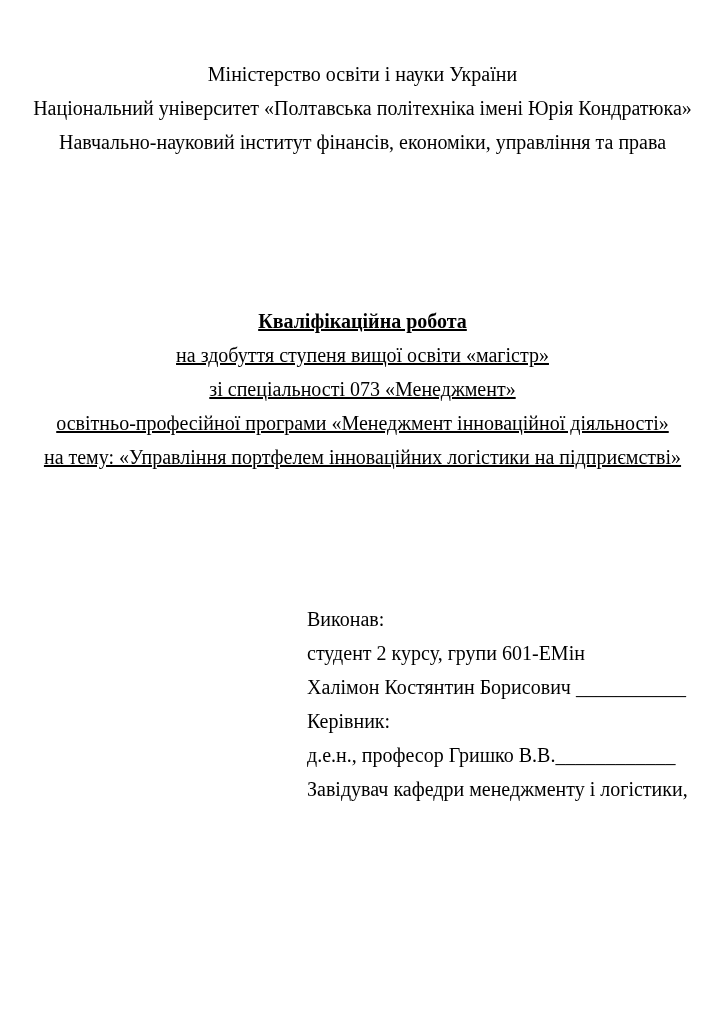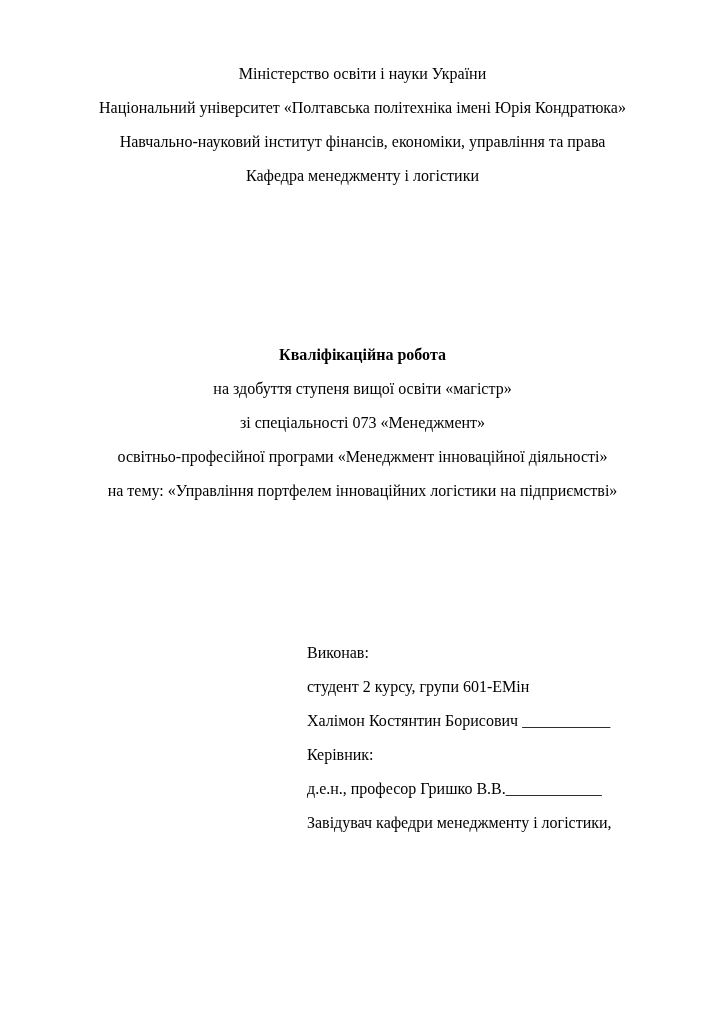--- a/index.html
+++ b/index.html
@@ -8,32 +8,33 @@
     background: #ffffff;
   }
   .page {
     position: relative;
     width: 725px;
     height: 871px;
     margin: 0 auto;
     background: #ffffff;
     color: #000000;
     font-family: "Liberation Serif", "DejaVu Serif", serif;
-    font-size: 16px;
+    font-size: 20px;
     line-height: 34px;
     box-sizing: border-box;
     overflow: hidden;
   }
   .header-block {
     padding-top: 57px;
     text-align: center;
   }
   .title-block {
     margin-top: 145px;
     text-align: center;
+    text-decoration: underline;
   }
   .thesis-title {
     font-weight: bold;
   }
   .executor-block {
     margin-top: 128px;
     padding-left: 307px;
     text-align: left;
   }
   .footer-block {
@@ -45,21 +46,20 @@
 </style>
 </head>
 <body>
 
 <div class="page">
 
   <div class="header-block">
     <div class="line">Міністерство освіти і науки України</div>
     <div class="line">Національний університет «Полтавська політехніка імені Юрія Кондратюка»</div>
     <div class="line">Навчально-науковий інститут фінансів, економіки, управління та права</div>
-    <div class="line">Кафедра менеджменту і логістики</div>
   </div>
 
   <div class="title-block">
     <div class="line thesis-title">Кваліфікаційна робота</div>
     <div class="line">на здобуття ступеня вищої освіти «магістр»</div>
     <div class="line">зі спеціальності 073 «Менеджмент»</div>
     <div class="line">освітньо-професійної програми «Менеджмент інноваційної діяльності»</div>
     <div class="line">на тему: «Управління портфелем інноваційних логістики на підприємстві»</div>
   </div>
 

